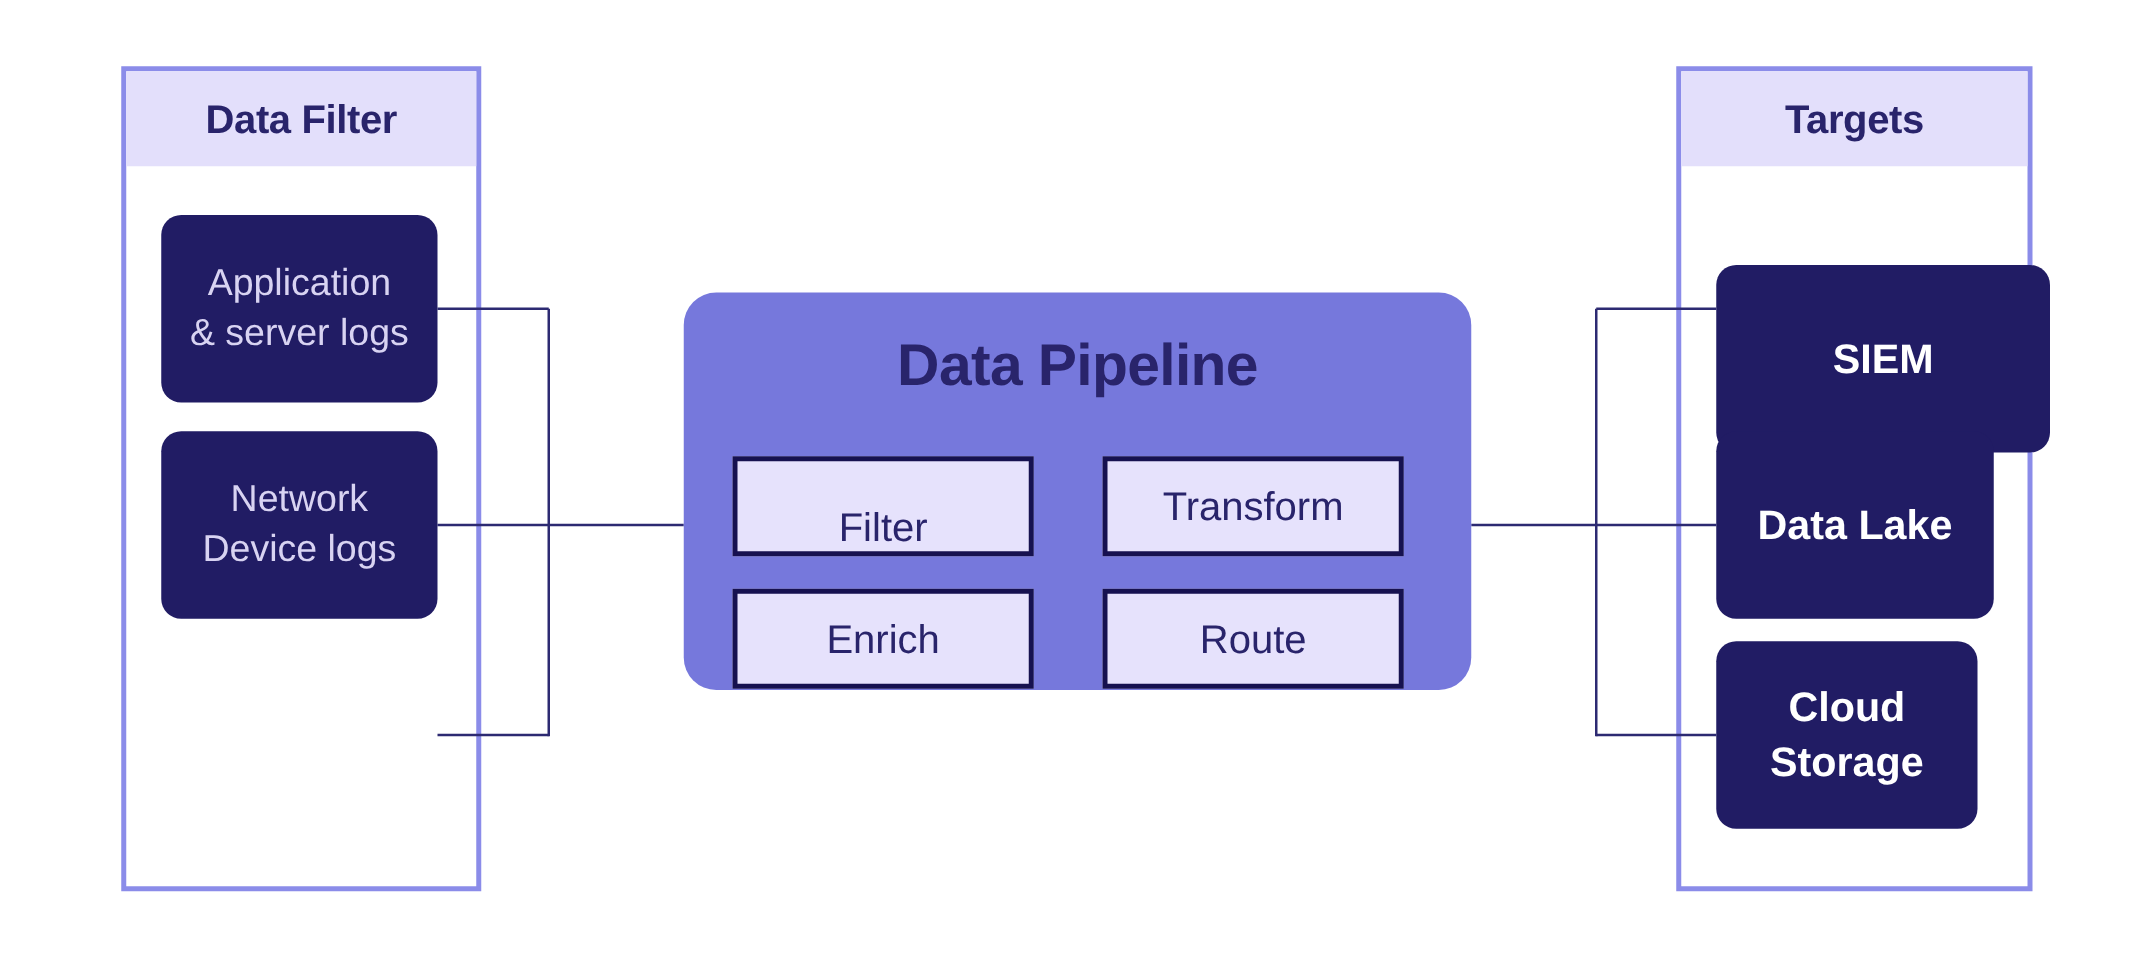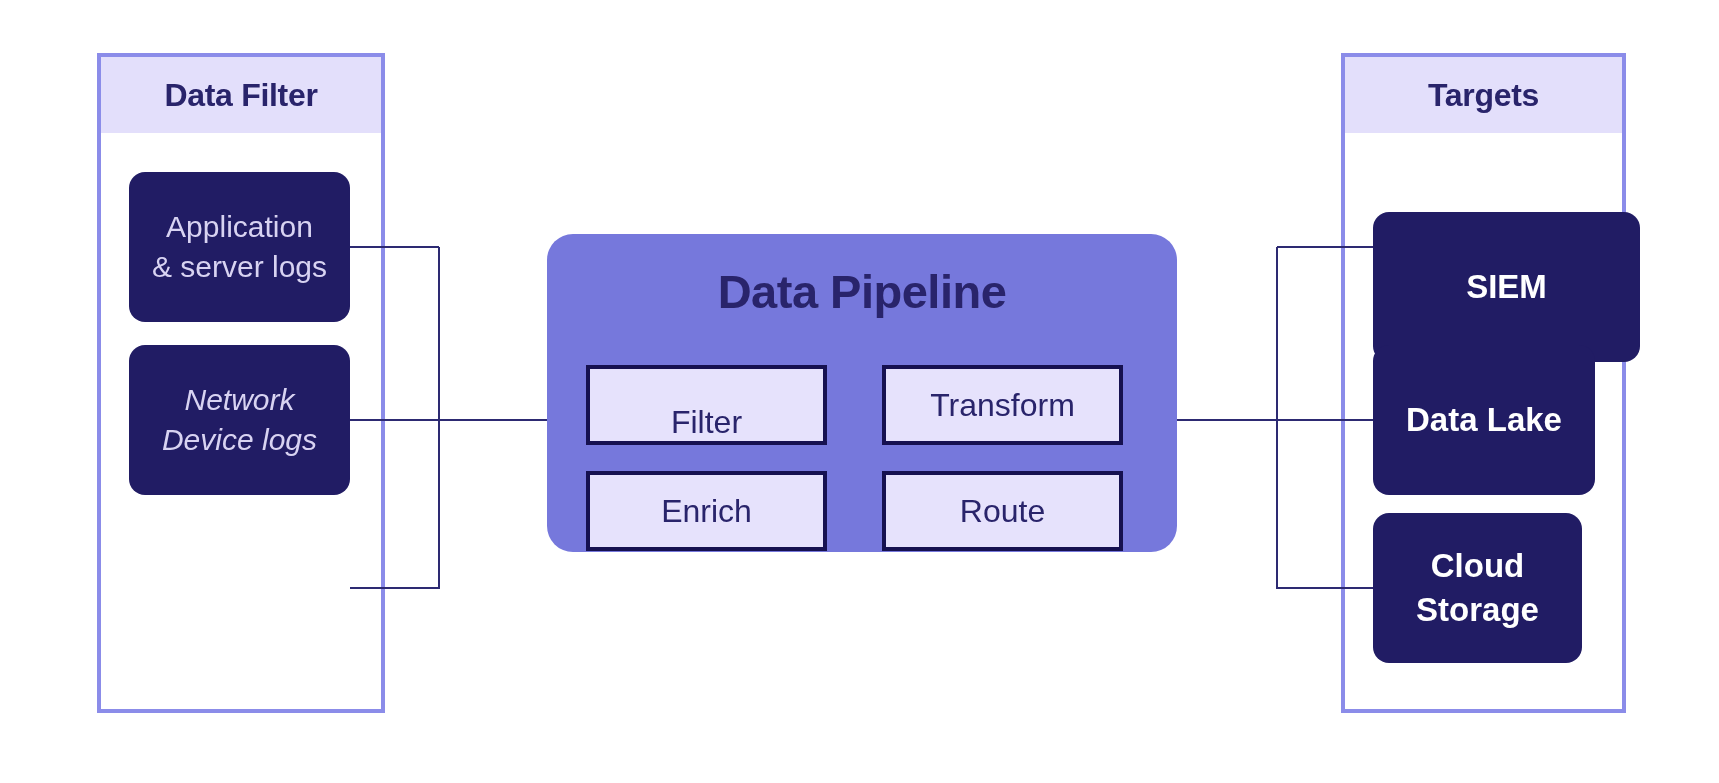--- a/index.html
+++ b/index.html
@@ -129,21 +129,21 @@
 
   <div class="conn h" style="left:1277px; top:246px; width:96px;"></div>
   <div class="conn h" style="left:1177px; top:419px; width:196px;"></div>
   <div class="conn h" style="left:1277px; top:587px; width:96px;"></div>
   <div class="conn v" style="left:1276px; top:247px; height:342px;"></div>
 
   <div class="node source" style="left:129px; top:172px; width:221px; height:150px;">
     <span class="node-label">Application
 &amp; server logs</span>
   </div>
-  <div class="node source" style="left:129px; top:345px; width:221px; height:150px;font-style:italic;">
+  <div class="node source" style="left:129px; top:345px; width:221px; height:150px;">
     <span class="node-label">Network
 Device logs</span>
   </div>
 
   <div class="pipeline">
     <div class="pipeline-title">Data Pipeline</div>
     <div class="stage r1c1">
       <span class="stage-label">Filter</span>
     </div>
     <div class="stage r1c2">

